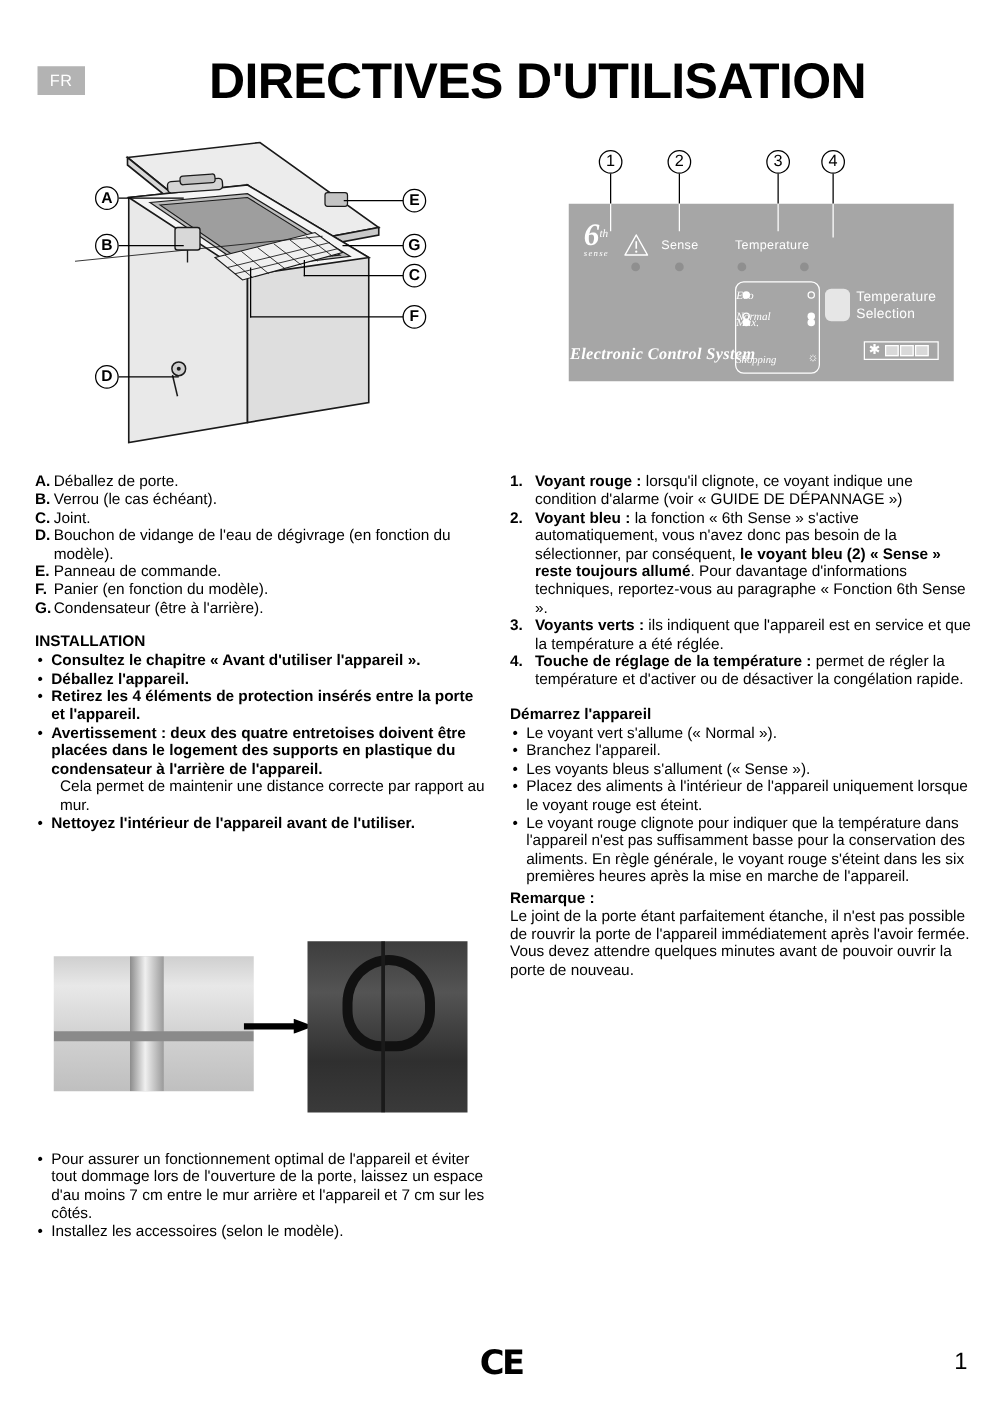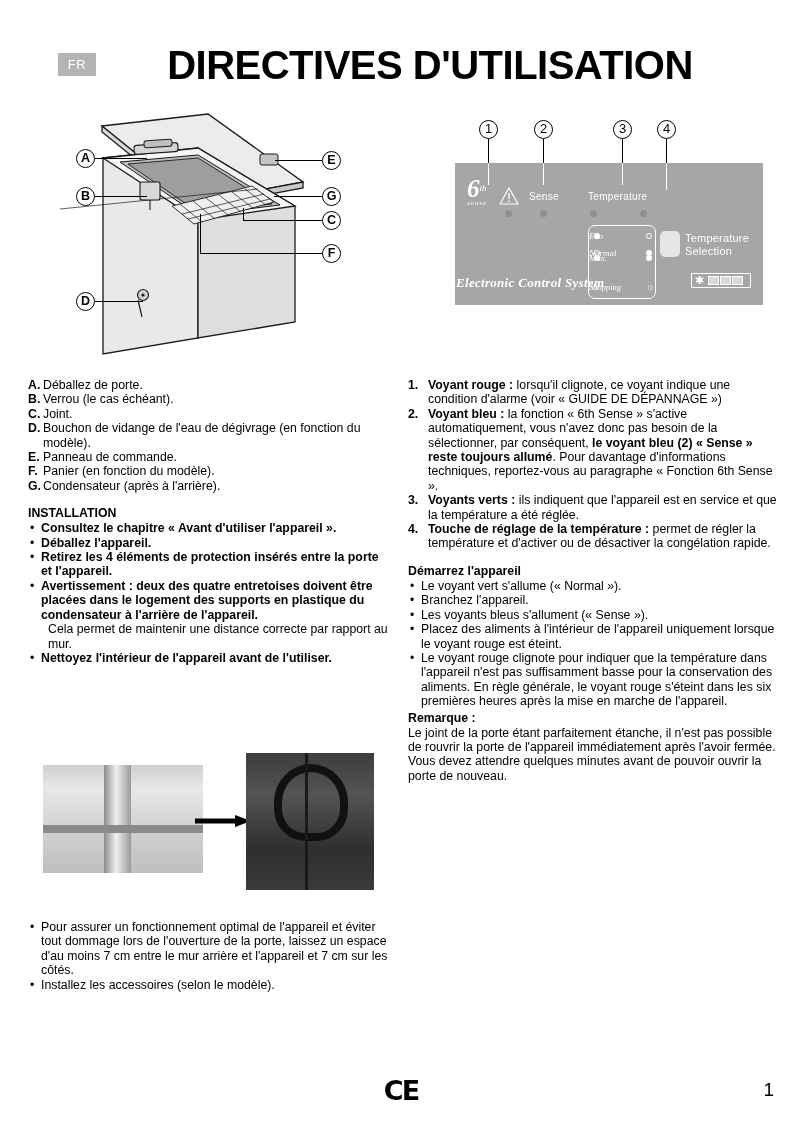--- a/index.html
+++ b/index.html
@@ -27,21 +27,20 @@
     left: 30px; top: 13px;
     width: 38px; height: 23px;
     background: #b3b3b3;
     color: #ffffff;
     font-size: 13px;
     font-weight: normal;
     letter-spacing: 0.5px;
     display: flex;
     align-items: center;
     justify-content: center;
-    margin-left: 28px;
   }
   #page-title {
     position: absolute;
     left: 110px; top: 0;
     width: 640px;
     text-align: center;
     font-size: 40px;
     font-weight: bold;
     letter-spacing: -0.5px;
     line-height: 50px;
@@ -498,21 +497,21 @@
     <div class="legend-item">
       <span class="k">E.</span>
       <span class="v">Panneau de commande.</span>
     </div>
     <div class="legend-item">
       <span class="k">F.</span>
       <span class="v">Panier (en fonction du modèle).</span>
     </div>
     <div class="legend-item">
       <span class="k">G.</span>
-      <span class="v">Condensateur (après à l'arrière).</span>
+      <span class="v">Condensateur (être à l'arrière).</span>
     </div>
   </div>
 
   <h2 class="section">INSTALLATION</h2>
   <ul class="bullets">
     <li><span class="b">Consultez le chapitre « Avant d'utiliser l'appareil ».</span></li>
     <li><span class="b">Déballez l'appareil.</span></li>
     <li><span class="b">Retirez les 4 éléments de protection insérés entre la porte et l'appareil.</span></li>
     <li>
       <span class="b">Avertissement : deux des quatre entretoises doivent être placées dans le logement des supports en plastique du condensateur à l'arrière de l'appareil.</span>

